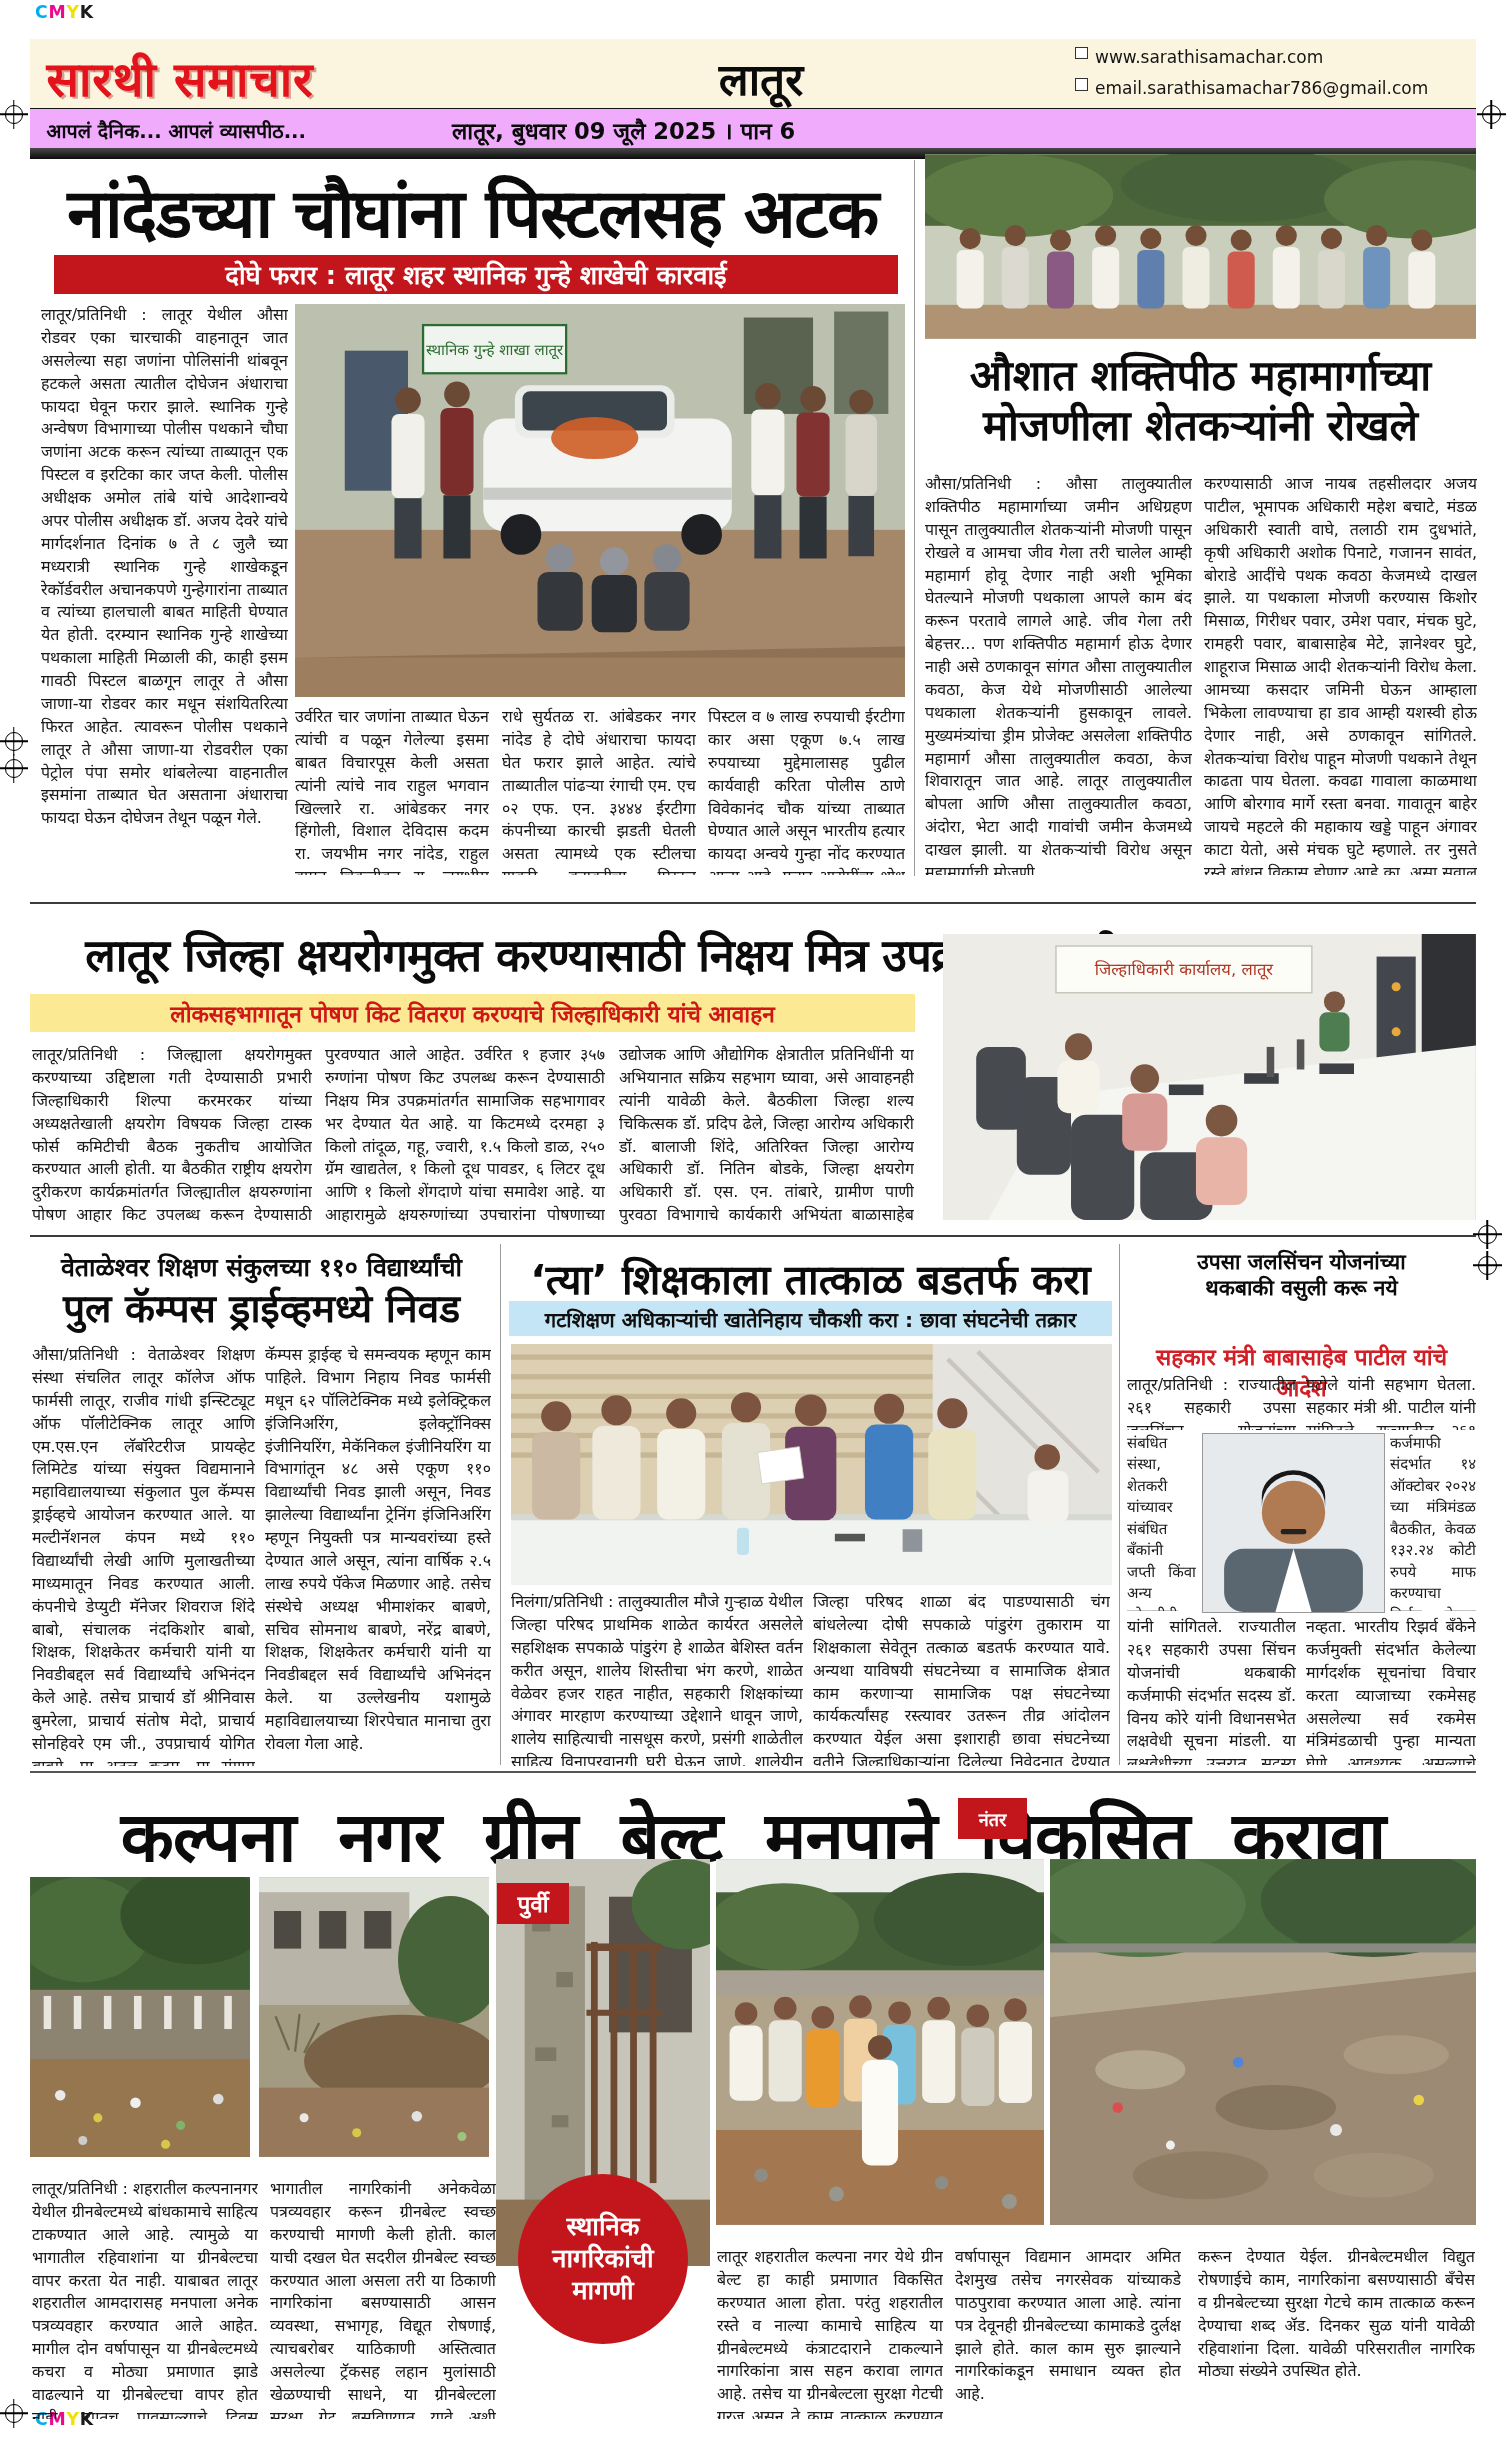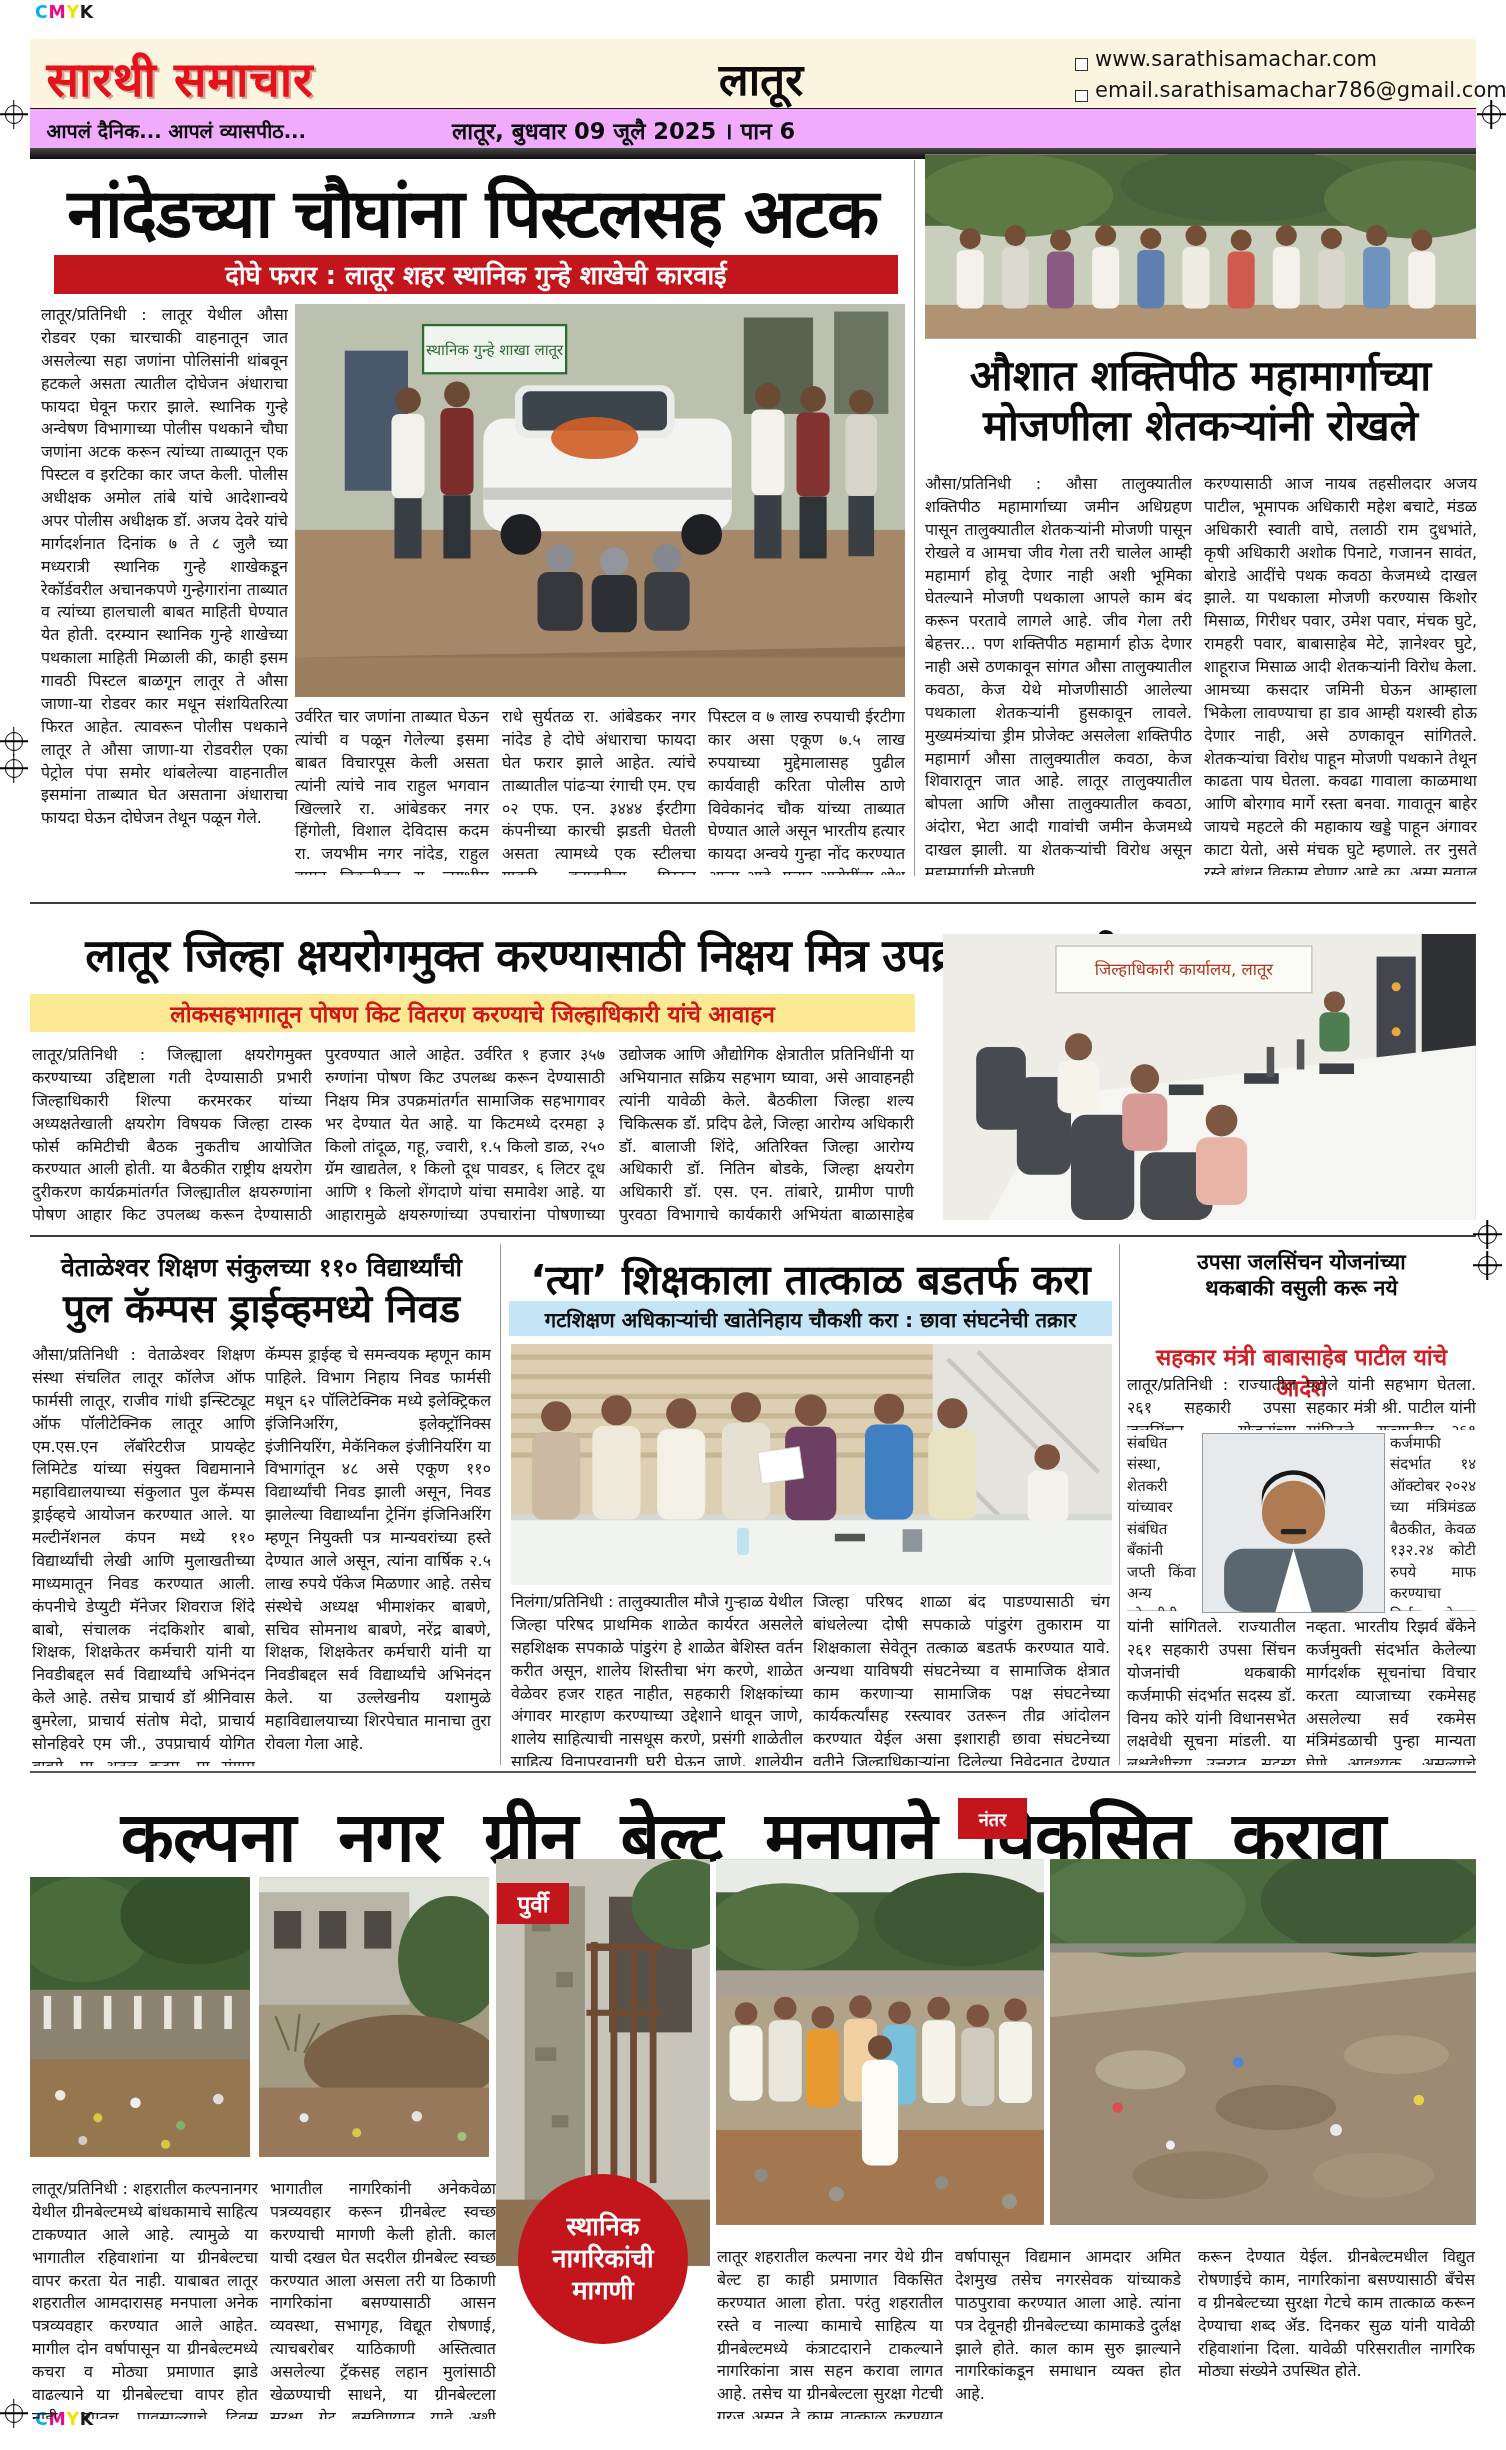--- a/index.html
+++ b/index.html
@@ -8,21 +8,21 @@
   .abs{position:absolute}
   .jtxt{font-size:16px;line-height:1.43;text-align:justify;color:#181818;overflow:hidden;word-break:break-word}
   .hl{font-weight:bold;color:#0b0b0b}
   .nowrap{white-space:nowrap;overflow:hidden}
   .band{display:flex;align-items:center;justify-content:center;font-weight:bold;overflow:hidden}
   .redband{background:#c3161c;color:#fff}
   .masthead{background:#fbf5df}
   .brand{color:#e4131b;font-weight:bold;text-shadow:2.3px 2.3px 0 rgba(140,8,10,.35);letter-spacing:0.8px}
   .yellowband{background:#f0abfc;border-top:1.5px solid #151515}
   .bandshadow{background:linear-gradient(#484848,#0c0c0c)}
-  .contact{font-size:21px;color:#151515;display:flex;align-items:flex-end;gap:7.5px}
+  .contact{font-size:17px;color:#151515;display:flex;align-items:flex-start;gap:7.5px}
   .sqicon{display:inline-block;width:10.5px;height:10.5px;border:1.5px solid #333;background:#fff}
   .hrule{background:#3c3c3c}
   .vrule{background:#9a9a9a;width:0.8px}
   .cmyk{font-size:17.3px;font-weight:bold;letter-spacing:0.8px}
   .cmyk .c{color:#00aeef}.cmyk .m{color:#ec0a8c}.cmyk .y{color:#f2e000}.cmyk .k{color:#1a1a1a}
   .reg{width:16.6px;height:16.6px;border:1.9px solid #000;border-radius:50%}
   .reg::before{content:"";position:absolute;left:-6px;right:-6px;top:50%;height:1.5px;background:#000;transform:translateY(-50%)}
   .reg::after{content:"";position:absolute;top:-6px;bottom:-6px;left:50%;width:1.5px;background:#000;transform:translateX(-50%)}
   .ph{position:absolute;overflow:hidden;background:#cfcabb}
   .ph svg{display:block}

